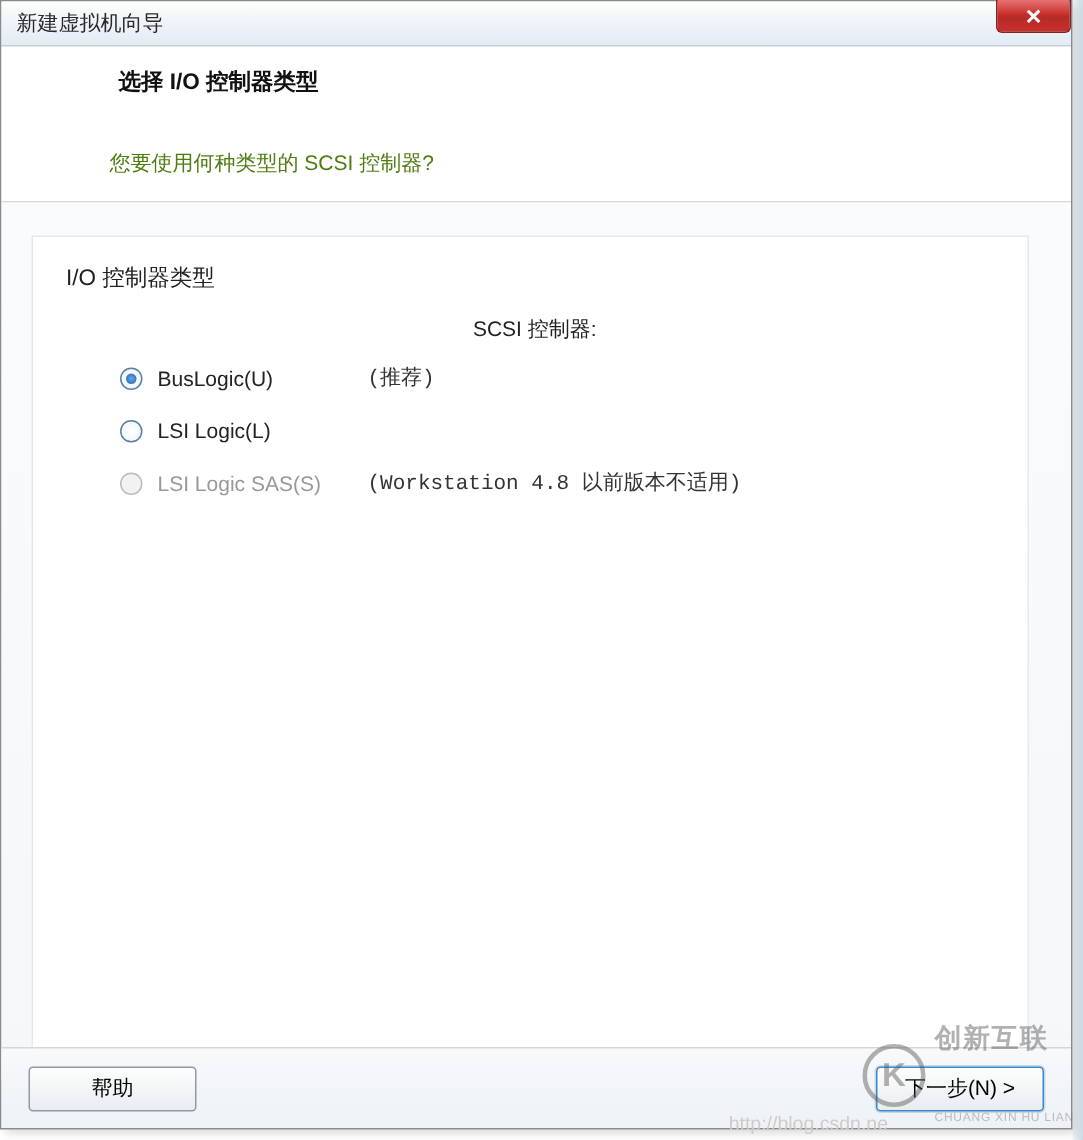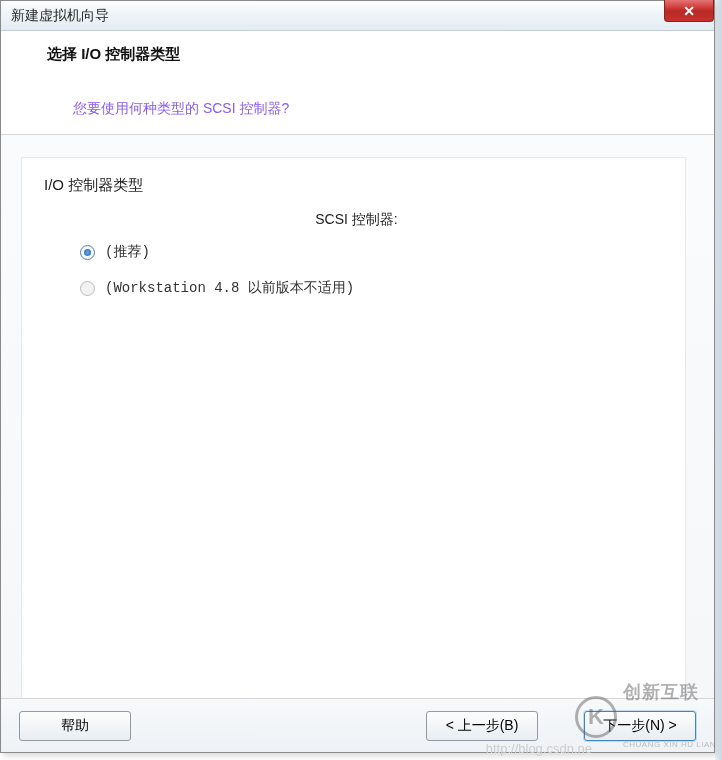--- a/index.html
+++ b/index.html
@@ -52,24 +52,25 @@
     .header {
       padding: 14px 26px 16px 46px;
       border-bottom: 1px solid #d6d6d6;
       background: #fff;
     }
     .header-title {
       font-size: 15px;
       font-weight: bold;
       margin-bottom: 6px;
       color: #111;
+      margin-left: 32px;
     }
     .header-sub {
       font-size: 14px;
-      color: #8b5cf6;
+      color: #4d7c0f;
       padding-left: 26px;
       margin-top: 36px;
     }
     .content {
       padding: 22px 28px 10px 20px;
       background: linear-gradient(#fafbfc, #f5f7f9);
       height: calc(100% - 30px - 82px - 54px);
     }
     .panel {
       background: #fff;
@@ -204,35 +205,41 @@
 
   <div class="content">
     <div class="panel">
       <div class="section-title">I/O 控制器类型</div>
       <div class="group-label">SCSI 控制器:</div>
 
       <div class="radio-row">
         <span class="radio">
             <span class="radio-dot"></span>
           </span>
+        <span class="radio-label">BusLogic(U)</span>
         <span class="extra">(推荐)</span>
       </div>
 
+      <div class="radio-row">
+        <span class="radio"></span>
+        <span class="radio-label">LSI Logic(L)</span>
+        <span class="extra"></span>
+      </div>
 
       <div class="radio-row">
         <span class="radio disabled"></span>
+        <span class="radio-label disabled">LSI Logic SAS(S)</span>
         <span class="extra">(Workstation 4.8 以前版本不适用)</span>
       </div>
     </div>
   </div>
 
   <div class="footer">
     <button class="btn">帮助</button>
     <div class="footer-spacer"></div>
-    <button class="btn">&lt; 上一步(B)</button>
     <button class="btn btn-default">下一步(N) &gt;</button>
   </div>
 
 </div>
 
 <div class="right-edge"></div>
 
 <div class="watermark-url">http://blog.csdn.ne</div>
 <div class="watermark">
   <div class="wm-circle">K</div>

